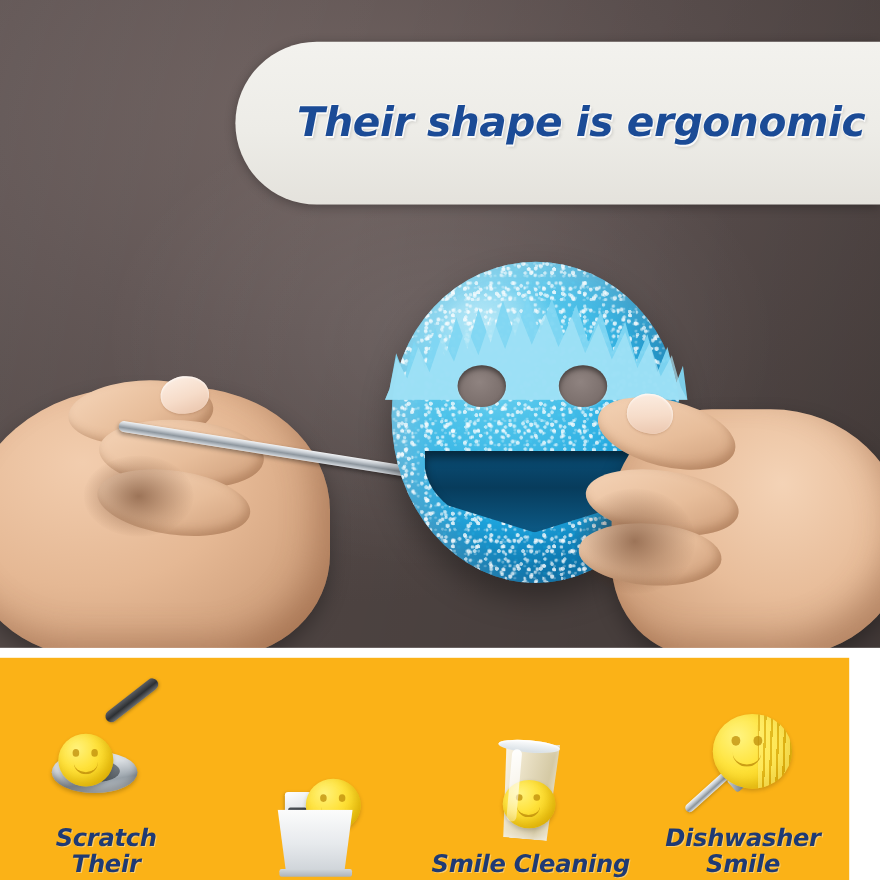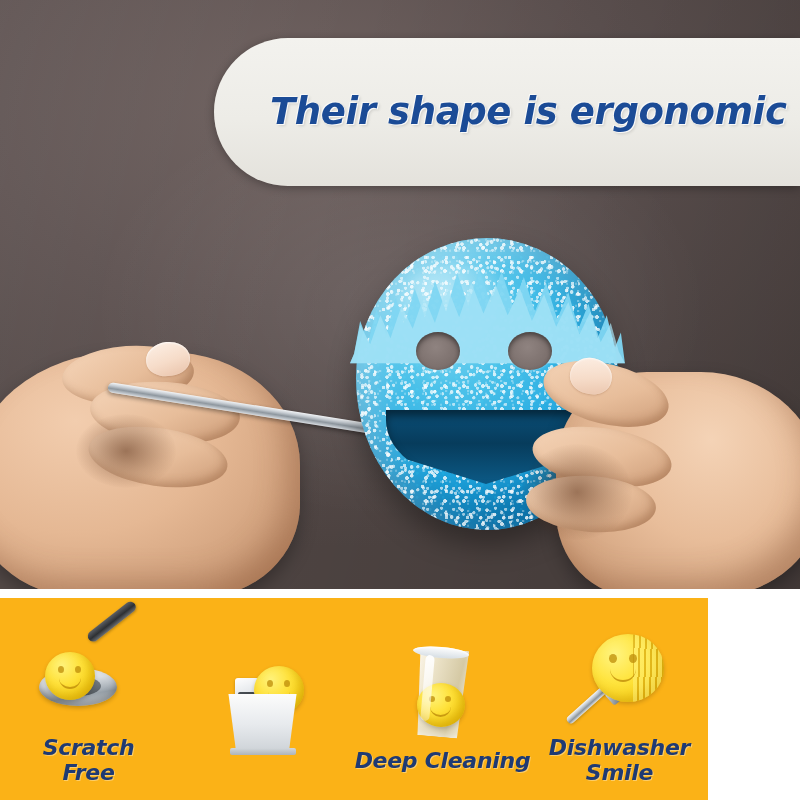--- a/index.html
+++ b/index.html
@@ -229,24 +229,24 @@
   
   .divider {
     position: absolute;
     left: 0; top: 589px;
     width: 800px; height: 9px;
     background: #ffffff;
   }
   .featurebar {
     position: absolute;
     left: 0; top: 598px;
-    width: 708px; height: 202px;
+    width: 772px; height: 202px;
     background: #fbb217;
     display: flex;
-    align-items: center;
+    align-items: flex-end;
     justify-content: space-around;
     padding-top: 14px;
     box-sizing: border-box;
   }
   .feature {
     width: 190px;
     display: flex;
     flex-direction: column;
     align-items: center;
   }
@@ -471,21 +471,21 @@
         <div class="pan-bowl"></div>
         <div class="pan-inner"></div>
         <div class="mini-sponge" style="left:14px; top:26px; width:50px; height:48px;">
           <div class="mini-eye" style="left:13px; top:14px; width:6px; height:7px;"></div>
           <div class="mini-eye" style="left:30px; top:14px; width:6px; height:7px;"></div>
           <div class="mini-smile" style="left:14px; top:24px; width:22px; height:11px;"></div>
         </div>
       </div>
       <div class="feature-label">
         <div>Scratch</div>
-        <div>Free</div>
+        <div>Their</div>
       </div>
     </div>
 
     <div class="feature">
       <div class="feature-icon">
         <div class="rack-plate"></div>
         <div class="rack-dark"></div>
         <div class="mini-sponge" style="left:46px; top:12px; width:50px; height:48px;">
           <div class="mini-eye" style="left:13px; top:14px; width:6px; height:7px;"></div>
           <div class="mini-eye" style="left:30px; top:14px; width:6px; height:7px;"></div>
@@ -501,21 +501,21 @@
         <div class="glass-body"></div>
         <div class="mini-sponge" style="left:32px; top:44px; width:48px; height:44px;">
           <div class="mini-eye" style="left:12px; top:13px; width:6px; height:6px;"></div>
           <div class="mini-eye" style="left:28px; top:13px; width:6px; height:6px;"></div>
           <div class="mini-smile" style="left:13px; top:22px; width:21px; height:10px;"></div>
         </div>
         <div class="glass-rim"></div>
         <div class="glass-shine"></div>
       </div>
       <div class="feature-label">
-        <div>Deep Cleaning</div>
+        <div>Smile Cleaning</div>
       </div>
     </div>
 
     <div class="feature">
       <div class="feature-icon">
         <div class="fork-handle"></div>
         <div class="fork-head"></div>
         <div class="ridged-sponge">
           <div class="ridges"></div>
           <div class="mini-eye" style="left:17px; top:20px; width:8px; height:9px;"></div>

